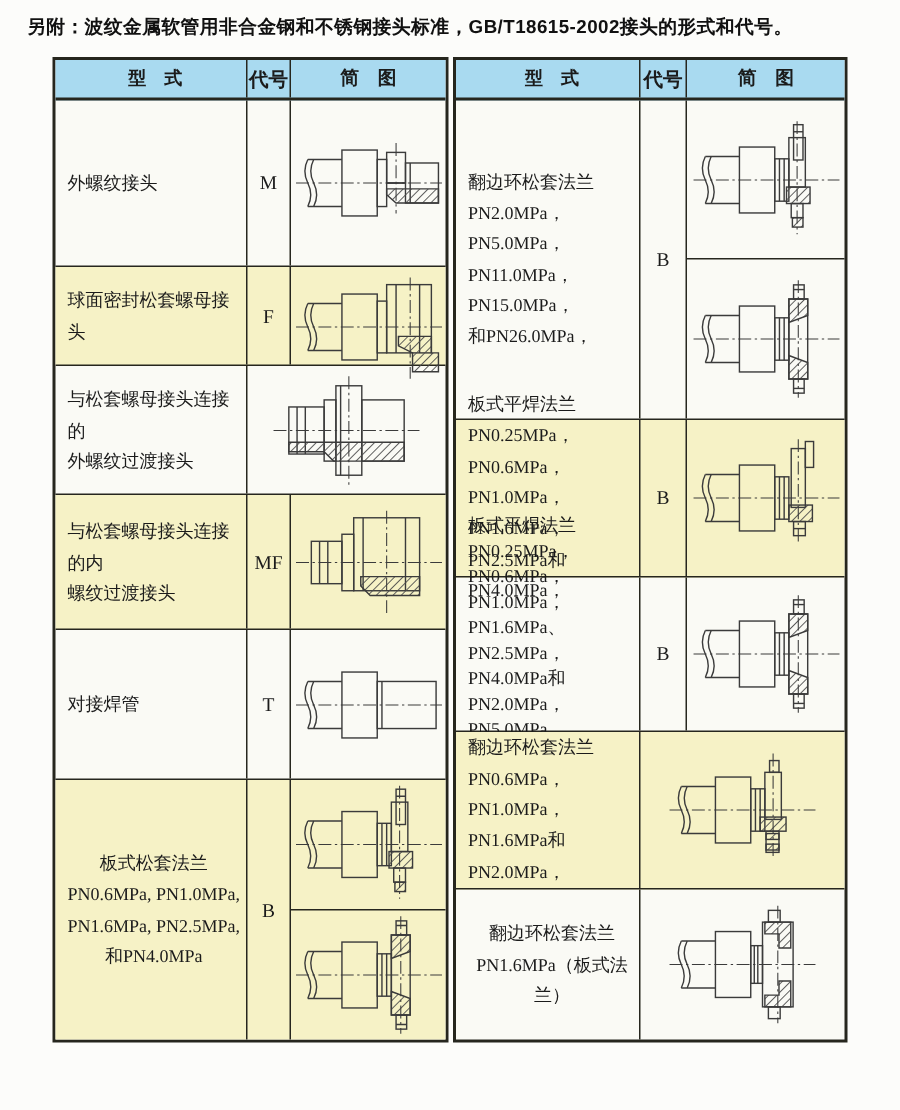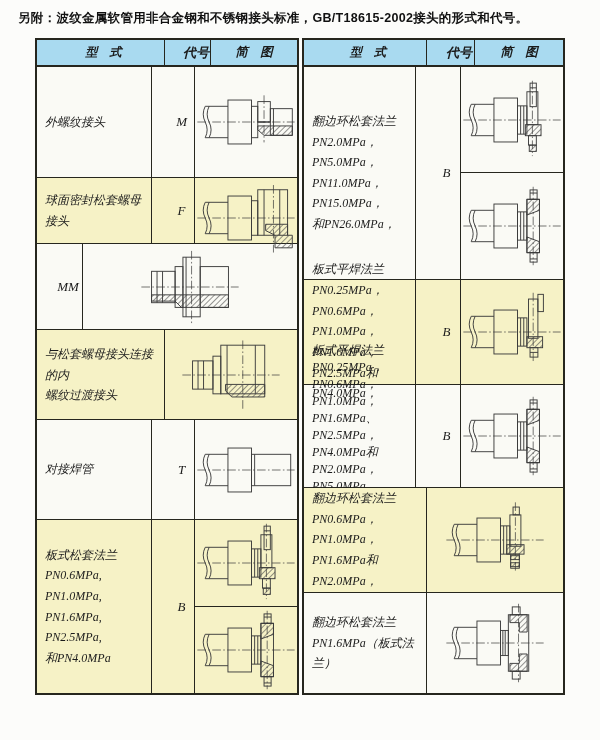--- a/index.html
+++ b/index.html
@@ -14,51 +14,50 @@
   .title{
     position:absolute;left:18px;top:10px;width:570px;
     font-family:"Liberation Sans","DejaVu Sans",sans-serif;
     font-weight:700;font-size:12.5px;letter-spacing:.3px;color:#111;
   }
   .tbl{
     position:absolute;top:38px;
     border:2px solid #26261e;
     background:#fafaf5;
     box-sizing:border-box;
-    display:flex;flex-direction:column;font-style:italic;
+    display:flex;flex-direction:column;
   }
   .tbl.left{left:35px;width:264px;height:657px;}
   .tbl.right{left:302px;width:263px;height:657px;}
   .thead{
     display:flex;flex:0 0 auto;height:27px;
     background:#a9daf0;
     border-bottom:2px solid #26261e;
     box-sizing:border-box;
     font-family:"Liberation Sans","DejaVu Sans",sans-serif;
     font-weight:700;font-size:12.5px;
   }
   .thead .c{display:flex;align-items:center;justify-content:center;}
   .tr{display:flex;box-sizing:border-box;border-bottom:1px solid #26261e;}
-  .tr:last-child{border-bottom:none;}
+  .tr:last-child{border-bottom:none;text-align:center;}
   .c{box-sizing:border-box;}
   .c.type{
     border-right:1px solid #26261e;
     display:flex;align-items:center;
     padding:4px 2px 4px 8px;
     font-size:12px;line-height:1.72;
     white-space:pre-line;
   }
   .c.type.tight{line-height:1.42;}
   .tbl.left .c.type{width:128px;}
   .tbl.right .c.type{width:123px;}
   .c.code{
     border-right:1px solid #26261e;
     display:flex;align-items:center;justify-content:center;
     font-size:13px;
-    margin-left:17px;
   }
   .tbl.left .c.code{width:29px;}
   .tbl.right .c.code{width:31px;}
   .c.diagcell{flex:1;display:flex;flex-direction:column;}
   .sub{flex:1;display:flex;align-items:center;justify-content:center;}
   .sub.split{border-bottom:1px solid #26261e;}
   .hl{background:#f6f2c6;}
   svg.d{width:102px;height:80px;display:block;}
   svg.d path, svg.d rect, svg.d line, svg.d polygon{
     stroke:#3b3b3b;stroke-width:1.2;fill:none;
@@ -128,21 +127,22 @@
             <line x1="108" y1="14" x2="108" y2="72"></line>
             <polygon class="h" points="90,58 118,58 118,72 124,72 124,88 102,88 102,72 90,66"></polygon>
             <line class="cl" x1="3" y1="50" x2="127" y2="50"></line>
             <line class="cl" x1="100" y1="8" x2="100" y2="94"></line>
           </svg>
     </div>
       </div>
   </div>
 
   <div class="tr" style="height:88px">
-    <div class="c code">MM</div>
+    <div class="c type">与松套螺母接头连接的
+外螺纹过渡接头</div>
     <div class="c diagcell">
         <div class="sub">
       <svg class="d" viewBox="0 0 130 100">
             <rect x="16" y="30" width="30" height="40"></rect>
             <line x1="23" y1="30" x2="23" y2="70"></line>
             <line x1="30" y1="30" x2="30" y2="70"></line>
             <rect x="46" y="24" width="10" height="52"></rect>
             <rect x="56" y="12" width="22" height="76"></rect>
             <line x1="60" y1="12" x2="60" y2="88"></line>
             <rect x="78" y="24" width="36" height="52"></rect>
@@ -150,20 +150,21 @@
             <line class="cl" x1="3" y1="50" x2="127" y2="50"></line>
             <line class="cl" x1="67" y1="4" x2="67" y2="96"></line>
           </svg>
     </div>
       </div>
   </div>
 
   <div class="tr hl" style="height:92px">
     <div class="c type">与松套螺母接头连接的内
 螺纹过渡接头</div>
+    <div class="c code">MF</div>
     <div class="c diagcell">
         <div class="sub">
       <svg class="d" viewBox="0 0 130 100">
             <rect x="16" y="32" width="26" height="36"></rect>
             <line x1="23" y1="32" x2="23" y2="68"></line>
             <line x1="30" y1="32" x2="30" y2="68"></line>
             <rect x="42" y="26" width="10" height="48"></rect>
             <rect x="52" y="12" width="56" height="62"></rect>
             <line x1="60" y1="12" x2="60" y2="74"></line>
             <line x1="96" y1="12" x2="96" y2="74"></line>

